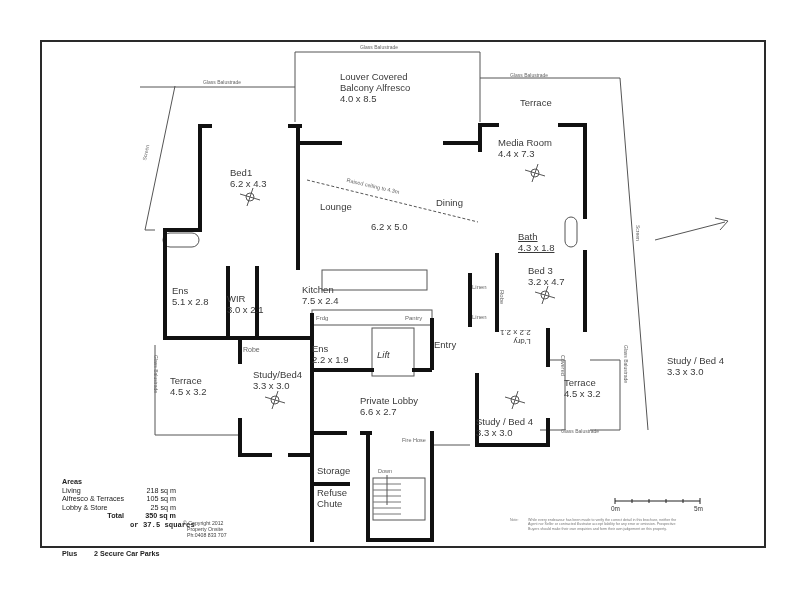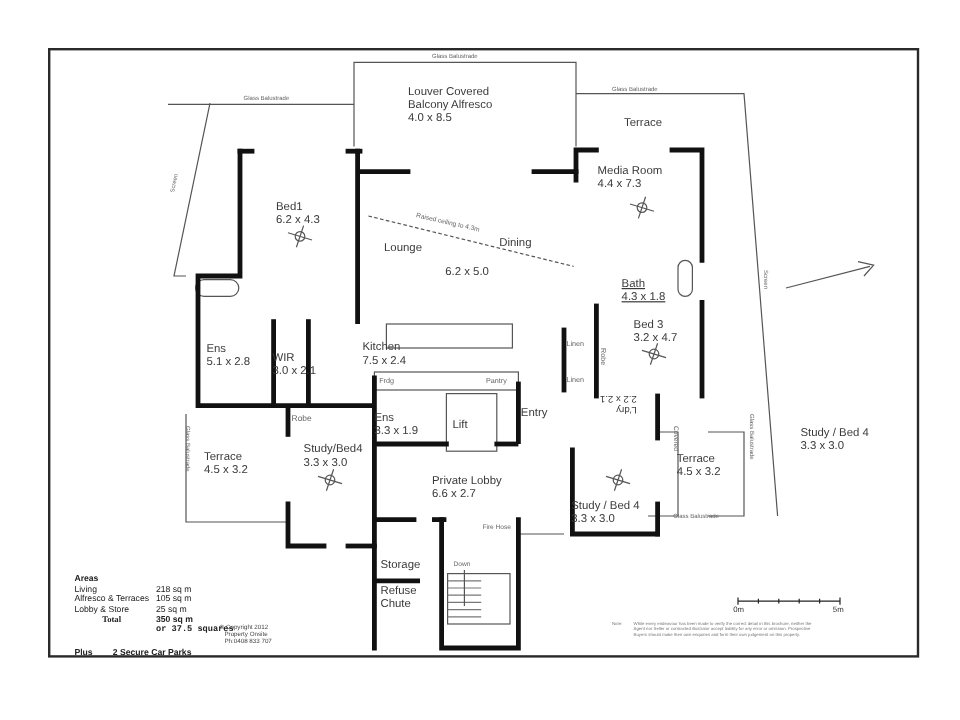--- a/index.html
+++ b/index.html
@@ -7,21 +7,21 @@
   .frame { position:absolute; left:40px; top:40px; width:726px; height:508px; border:2px solid #2a2a2a; box-sizing:border-box; }
   svg.plan { position:absolute; left:0; top:0; width:800px; height:600px; }
   .lbl { position:absolute; white-space:nowrap; color:#3a3a3a; line-height:1.15; }
   .room { font-size:9.5px; }
   .room .dim { display:block; }
   .small { font-size:5px; color:#666; }
   .vert { transform-origin:left top; }
   .areas { position:absolute; left:62px; top:478px; font-size:7.2px; color:#222; line-height:8.6px; }
   .areas .row { display:flex; }
   .areas .k { width:68px; }
-  .areas .v { width:46px; }
+  .areas .v { width:46px; text-align:right; }
   .areas b { font-weight:bold; }
   .copy { position:absolute; left:183px; top:520px; font-size:5.2px; color:#444; line-height:6px; }
   .note { position:absolute; left:510px; top:518px; font-size:3.6px; color:#777; line-height:4.4px; width:170px; }
   .scale-lbl { position:absolute; font-size:6.5px; color:#333; }
 </style>
 </head>
 <body>
 
 <div class="frame"></div>
 
@@ -161,21 +161,21 @@
 <div class="lbl room" style="left:520px;top:98px;">Terrace</div>
 <div class="lbl room" style="left:498px;top:138px;">
   <span class="dim">Media Room</span>
   <span class="dim">4.4 x 7.3</span>
 </div>
 <div class="lbl room" style="left:230px;top:168px;">
   <span class="dim">Bed1</span>
   <span class="dim">6.2 x 4.3</span>
 </div>
 <div class="lbl room" style="left:320px;top:202px;">Lounge</div>
-<div class="lbl room" style="left:416px;top:198px;">Dining</div>
+<div class="lbl room" style="left:436px;top:198px;">Dining</div>
 <div class="lbl room" style="left:371px;top:222px;">6.2 x 5.0</div>
 <div class="lbl room" style="left:518px;top:232px;text-decoration:underline;">
   <span class="dim">Bath</span>
   <span class="dim">4.3 x 1.8</span>
 </div>
 <div class="lbl room" style="left:172px;top:286px;">
   <span class="dim">Ens</span>
   <span class="dim">5.1 x 2.8</span>
 </div>
 <div class="lbl room" style="left:227px;top:294px;">
@@ -190,23 +190,23 @@
   <span class="dim">Bed 3</span>
   <span class="dim">3.2 x 4.7</span>
 </div>
 <div class="lbl small" style="left:472px;top:284px;font-size:6px;">Linen</div>
 <div class="lbl small" style="left:472px;top:314px;font-size:6px;">Linen</div>
 <div class="lbl small vert" style="left:505px;top:290px;transform:rotate(90deg);font-size:6px;">Robe</div>
 <div class="lbl small" style="left:316px;top:315px;font-size:6px;">Frdg</div>
 <div class="lbl small" style="left:405px;top:315px;font-size:6px;">Pantry</div>
 <div class="lbl room" style="left:312px;top:344px;">
   <span class="dim">Ens</span>
-  <span class="dim">3.3 x 1.9</span>
-</div>
-<div class="lbl room" style="left:377px;top:350px;">Lift</div>
+  <span class="dim">2.2 x 1.9</span>
+</div>
+<div class="lbl room" style="left:377px;top:350px;font-style:italic;">Lift</div>
 <div class="lbl room" style="left:434px;top:340px;">Entry</div>
 <div class="lbl room" style="left:500px;top:328px;transform:rotate(180deg);font-size:8px;">
   <span class="dim">L'dry</span>
   <span class="dim">2.2 x 2.1</span>
 </div>
 <div class="lbl small" style="left:243px;top:346px;font-size:7px;">Robe</div>
 <div class="lbl room" style="left:170px;top:376px;">
   <span class="dim">Terrace</span>
   <span class="dim">4.5 x 3.2</span>
 </div>
@@ -247,28 +247,28 @@
     </div>
   <div class="row">
       <span class="k">Alfresco &amp; Terraces</span>
       <span class="v">105 sq m</span>
     </div>
   <div class="row">
       <span class="k">Lobby &amp; Store</span>
       <span class="v">25 sq m</span>
     </div>
   <div class="row">
-      <b class="k" style="text-align:center;padding-right:6px;box-sizing:border-box;font-family:Liberation Serif, serif;">Total</b>
+      <b class="k" style="text-align:right;padding-right:6px;box-sizing:border-box;">Total</b>
       <b class="v">350 sq m</b>
     </div>
   <div class="row">
       <span class="k"></span>
       <b class="v" style="white-space:nowrap;font-family:Liberation Mono, monospace;">or  37.5 squares</b>
     </div>
-  <div class="row" style="margin-top:10px;">
+  <div class="row" style="margin-top:20px;">
       <b style="width:30px;">Plus</b>
       <b style="padding-left:2px;">2 Secure Car Parks</b>
     </div>
 </div>
 
 <div class="copy">
   <div><span>©</span> <span>Copyright 2012</span></div>
   <div style="padding-left:4px;">Property Onsite</div>
   <div style="padding-left:4px;">Ph:0408 833 707</div>
 </div>

